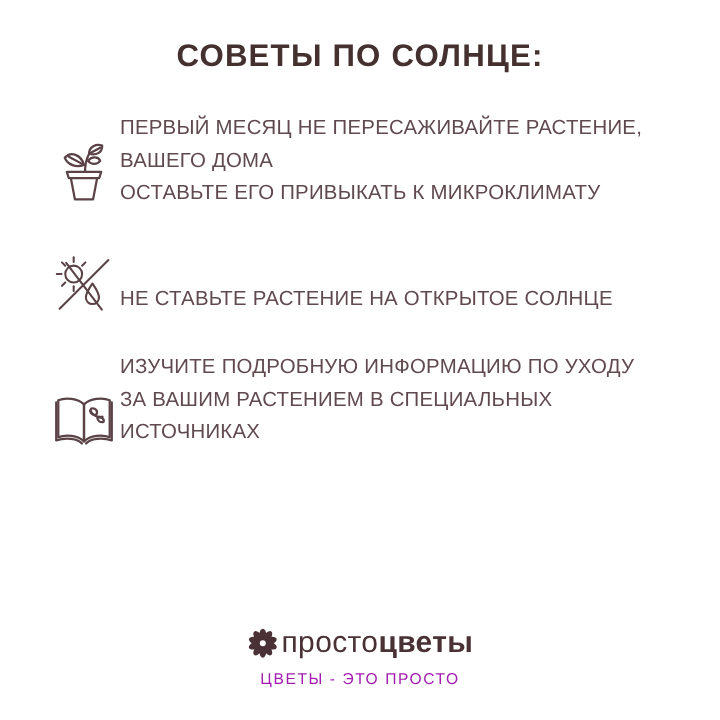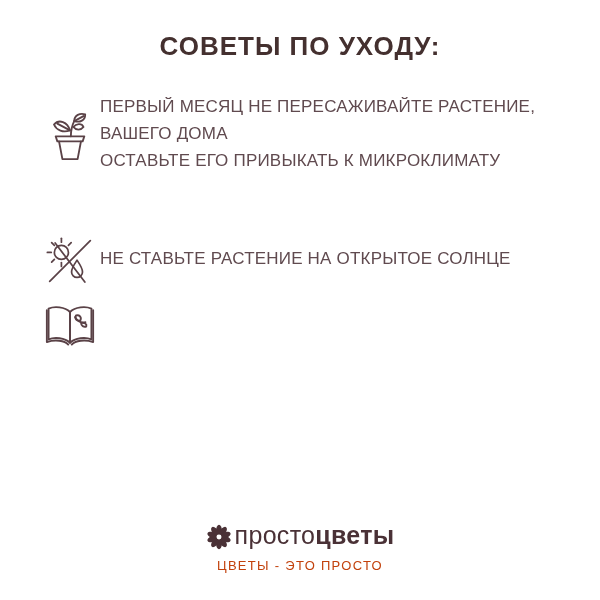--- a/index.html
+++ b/index.html
@@ -22,24 +22,24 @@
     font-size: 26px;
     font-weight: 700;
     letter-spacing: 1px;
     color: #44302f;
   }
   .tip {
     position: absolute;
     left: 40px;
     width: 540px;
     display: flex;
-    align-items: center;
+    align-items: flex-end;
   }
   .tip-1 { top: 93px; }
-  .tip-2 { top: 206px; margin-top: 24px; }
+  .tip-2 { top: 206px; }
   .tip-3 { top: 292px; }
   .tip-4 { top: 366px; }
   .tip-icon {
     flex: 0 0 60px;
     width: 60px;
     display: flex;
     justify-content: center;
   }
   .tip-icon svg { display: block; }
   .tip-1 .tip-icon svg { margin-top: 9px; }
@@ -56,45 +56,45 @@
   .tip-4 .tip-text { margin-top: 4px; }
   .footer {
     position: absolute;
     top: 521px;
     left: 0;
     right: 0;
     text-align: center;
   }
   .brand-row {
     display: inline-flex;
-    align-items: flex-end;
+    align-items: center;
     gap: 3px;
   }
   .brand-row svg { display: block; }
   .brand-name {
     font-size: 25px;
     color: #4a3136;
     letter-spacing: 0.3px;
   }
   .brand-name .bold { font-weight: 700; }
   .tagline {
     margin-top: 4px;
     font-size: 13px;
     letter-spacing: 1.3px;
-    color: #c2410c;
+    color: #a21caf;
   }
   .ico { stroke: #5a4247; fill: none; stroke-width: 2.2; stroke-linecap: round; stroke-linejoin: round; }
   .ico-thick { stroke-width: 3.2; }
 </style>
 </head>
 <body>
 
 <div class="page">
 
-  <div class="title">СОВЕТЫ ПО УХОДУ:</div>
+  <div class="title">СОВЕТЫ ПО СОЛНЦЕ:</div>
 
   <div class="tip tip-1">
     <span class="tip-icon">
       <svg class="ico" width="54" height="58" viewBox="0 0 64 64">
         <path d="M15 30 L49 30 L47 36 L17 36 Z"></path>
         <path d="M19 36 L23 57 L41 57 L45 36"></path>
         <path d="M33 30 C33 24 34 18 37 12"></path>
         <path d="M32 23 C24 26 16 23 13 16 C19 9 29 13 32 23 Z"></path>
         <path d="M32 23 L17 15"></path>
         <path d="M37 12 C37 5 44 2 50 4 C50 11 44 14 37 12 Z"></path>
@@ -134,20 +134,24 @@
       <svg class="ico" width="56" height="48" viewBox="0 0 64 56">
         <path d="M32 14 C26 8 14 7 7 10 L7 46 C14 43 26 44 32 50 Z"></path>
         <path d="M32 14 C38 8 50 7 57 10 L57 46 C50 43 38 44 32 50 Z"></path>
         <path d="M5 12 L5 49 C14 46 26 47 30 52"></path>
         <path d="M59 12 L59 49 C50 46 38 47 34 52"></path>
         <path d="M38 20 C41 25 45 27 50 26"></path>
         <path d="M39 18 C37 22 40 25 44 24 C46 20 43 17 39 18 Z"></path>
         <path d="M45 27 C45 30 48 32 51 31 C52 28 49 26 45 27 Z"></path>
       </svg>
     </span>
+    <div class="tip-text">
+      <div>ИЗУЧИТЕ ПОДРОБНУЮ ИНФОРМАЦИЮ ПО УХОДУ</div>
+      <div>ЗА ВАШИМ РАСТЕНИЕМ В СПЕЦИАЛЬНЫХ ИСТОЧНИКАХ</div>
+    </div>
   </div>
 
 
   <div class="footer">
     <div class="brand-row">
       <span>
         <svg width="26" height="26" viewBox="0 0 24 24">
           <g fill="#4a3136">
             <ellipse cx="12" cy="5.8" rx="2.7" ry="5" transform="rotate(0 12 12)"></ellipse>
             <ellipse cx="12" cy="5.8" rx="2.7" ry="5" transform="rotate(36 12 12)"></ellipse>

